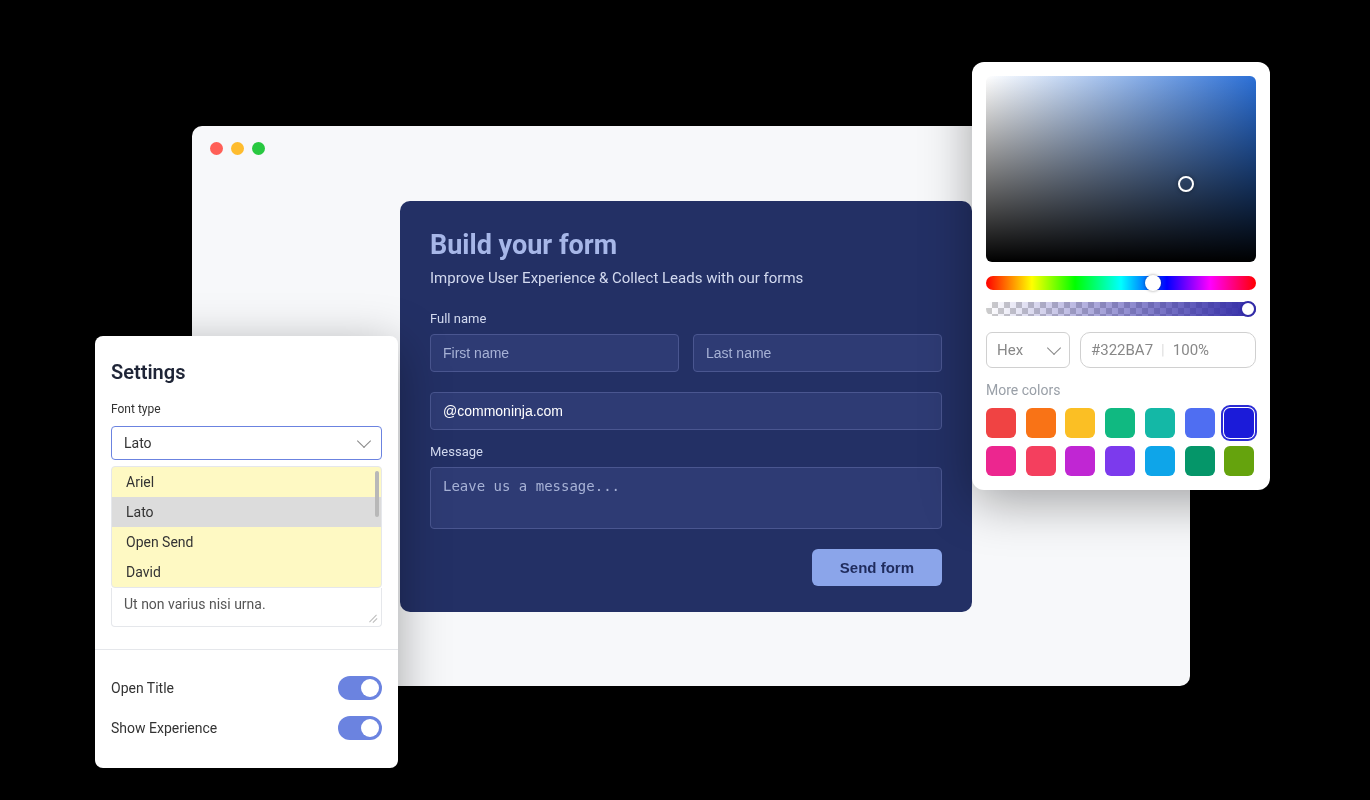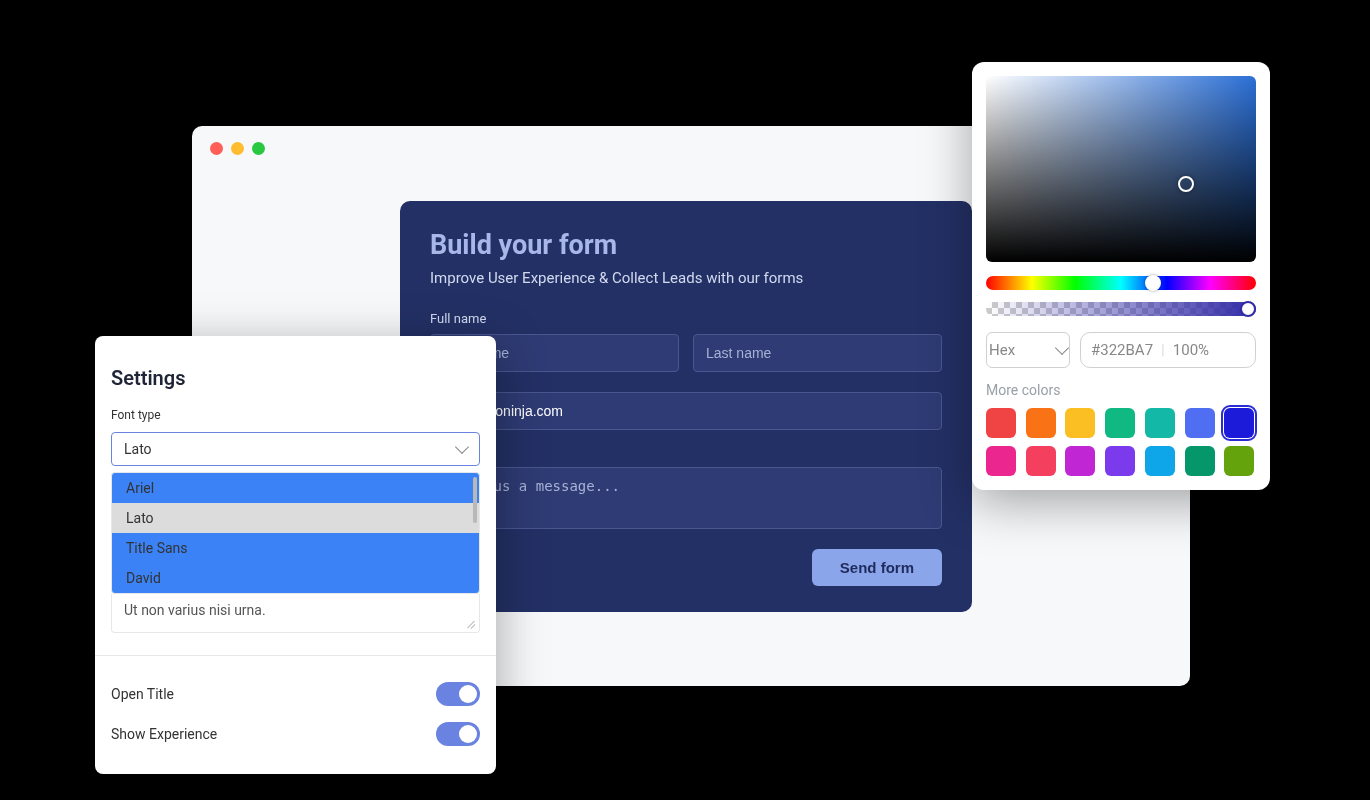--- a/index.html
+++ b/index.html
@@ -104,25 +104,25 @@
     padding: 10px 28px;
     border-radius: 6px;
     cursor: pointer;
   }
 
   
   .settings-panel {
     position: absolute;
     left: 95px;
     top: 336px;
-    width: 401px;
+    width: 303px;
     background: #fff;
     border-radius: 8px;
     box-shadow: 0 12px 50px rgba(0,0,0,0.35);
-    padding: 30px 16px 20px;
+    padding: 24px 16px 20px;
   }
   .settings-title {
     font-size: 20px;
     font-weight: 600;
     color: #1f2537;
     margin-bottom: 18px;
   }
   .settings-label {
     font-size: 12px;
     color: #333;
@@ -146,21 +146,21 @@
     height: 10px;
     border-right: 1.5px solid #888;
     border-bottom: 1.5px solid #888;
     transform: rotate(45deg);
     margin-top: -4px;
   }
   .font-dropdown {
     margin-top: 6px;
     border: 1px solid #e5e7eb;
     border-radius: 4px;
-    background: #3b82f6;
+    background: #fef9c3;
     overflow: hidden;
     position: relative;
   }
   .font-option {
     padding: 7px 14px;
     font-size: 14px;
     color: #333;
     cursor: pointer;
   }
   .font-option.selected { background: #dcdcdc; }
@@ -307,21 +307,21 @@
   }
   .color-inputs {
     display: flex;
     gap: 10px;
     margin-bottom: 14px;
   }
   .hex-select {
     flex: 0 0 84px;
     border: 1.5px solid #d0d0d0;
     border-radius: 6px;
-    padding: 8px 2px;
+    padding: 8px 10px;
     font-size: 15px;
     color: #888;
     display: flex;
     justify-content: space-between;
     align-items: center;
     cursor: pointer;
   }
   .hex-value {
     flex: 1;
     border: 1.5px solid #d0d0d0;
@@ -393,21 +393,21 @@
   <div class="settings-label">Font type</div>
 
   <div class="font-select">
     <span>Lato</span>
     <span class="chevron"></span>
   </div>
 
   <div class="font-dropdown">
     <div class="font-option">Ariel</div>
     <div class="font-option selected">Lato</div>
-    <div class="font-option">Title Sans</div>
+    <div class="font-option">Open Send</div>
     <div class="font-option">David</div>
     <div class="dropdown-scrollbar"></div>
   </div>
   <div class="note-area">
     <span>Ut non varius nisi urna.</span>
     <div class="resize-handle"></div>
   </div>
 
   <div class="divider"></div>
 

